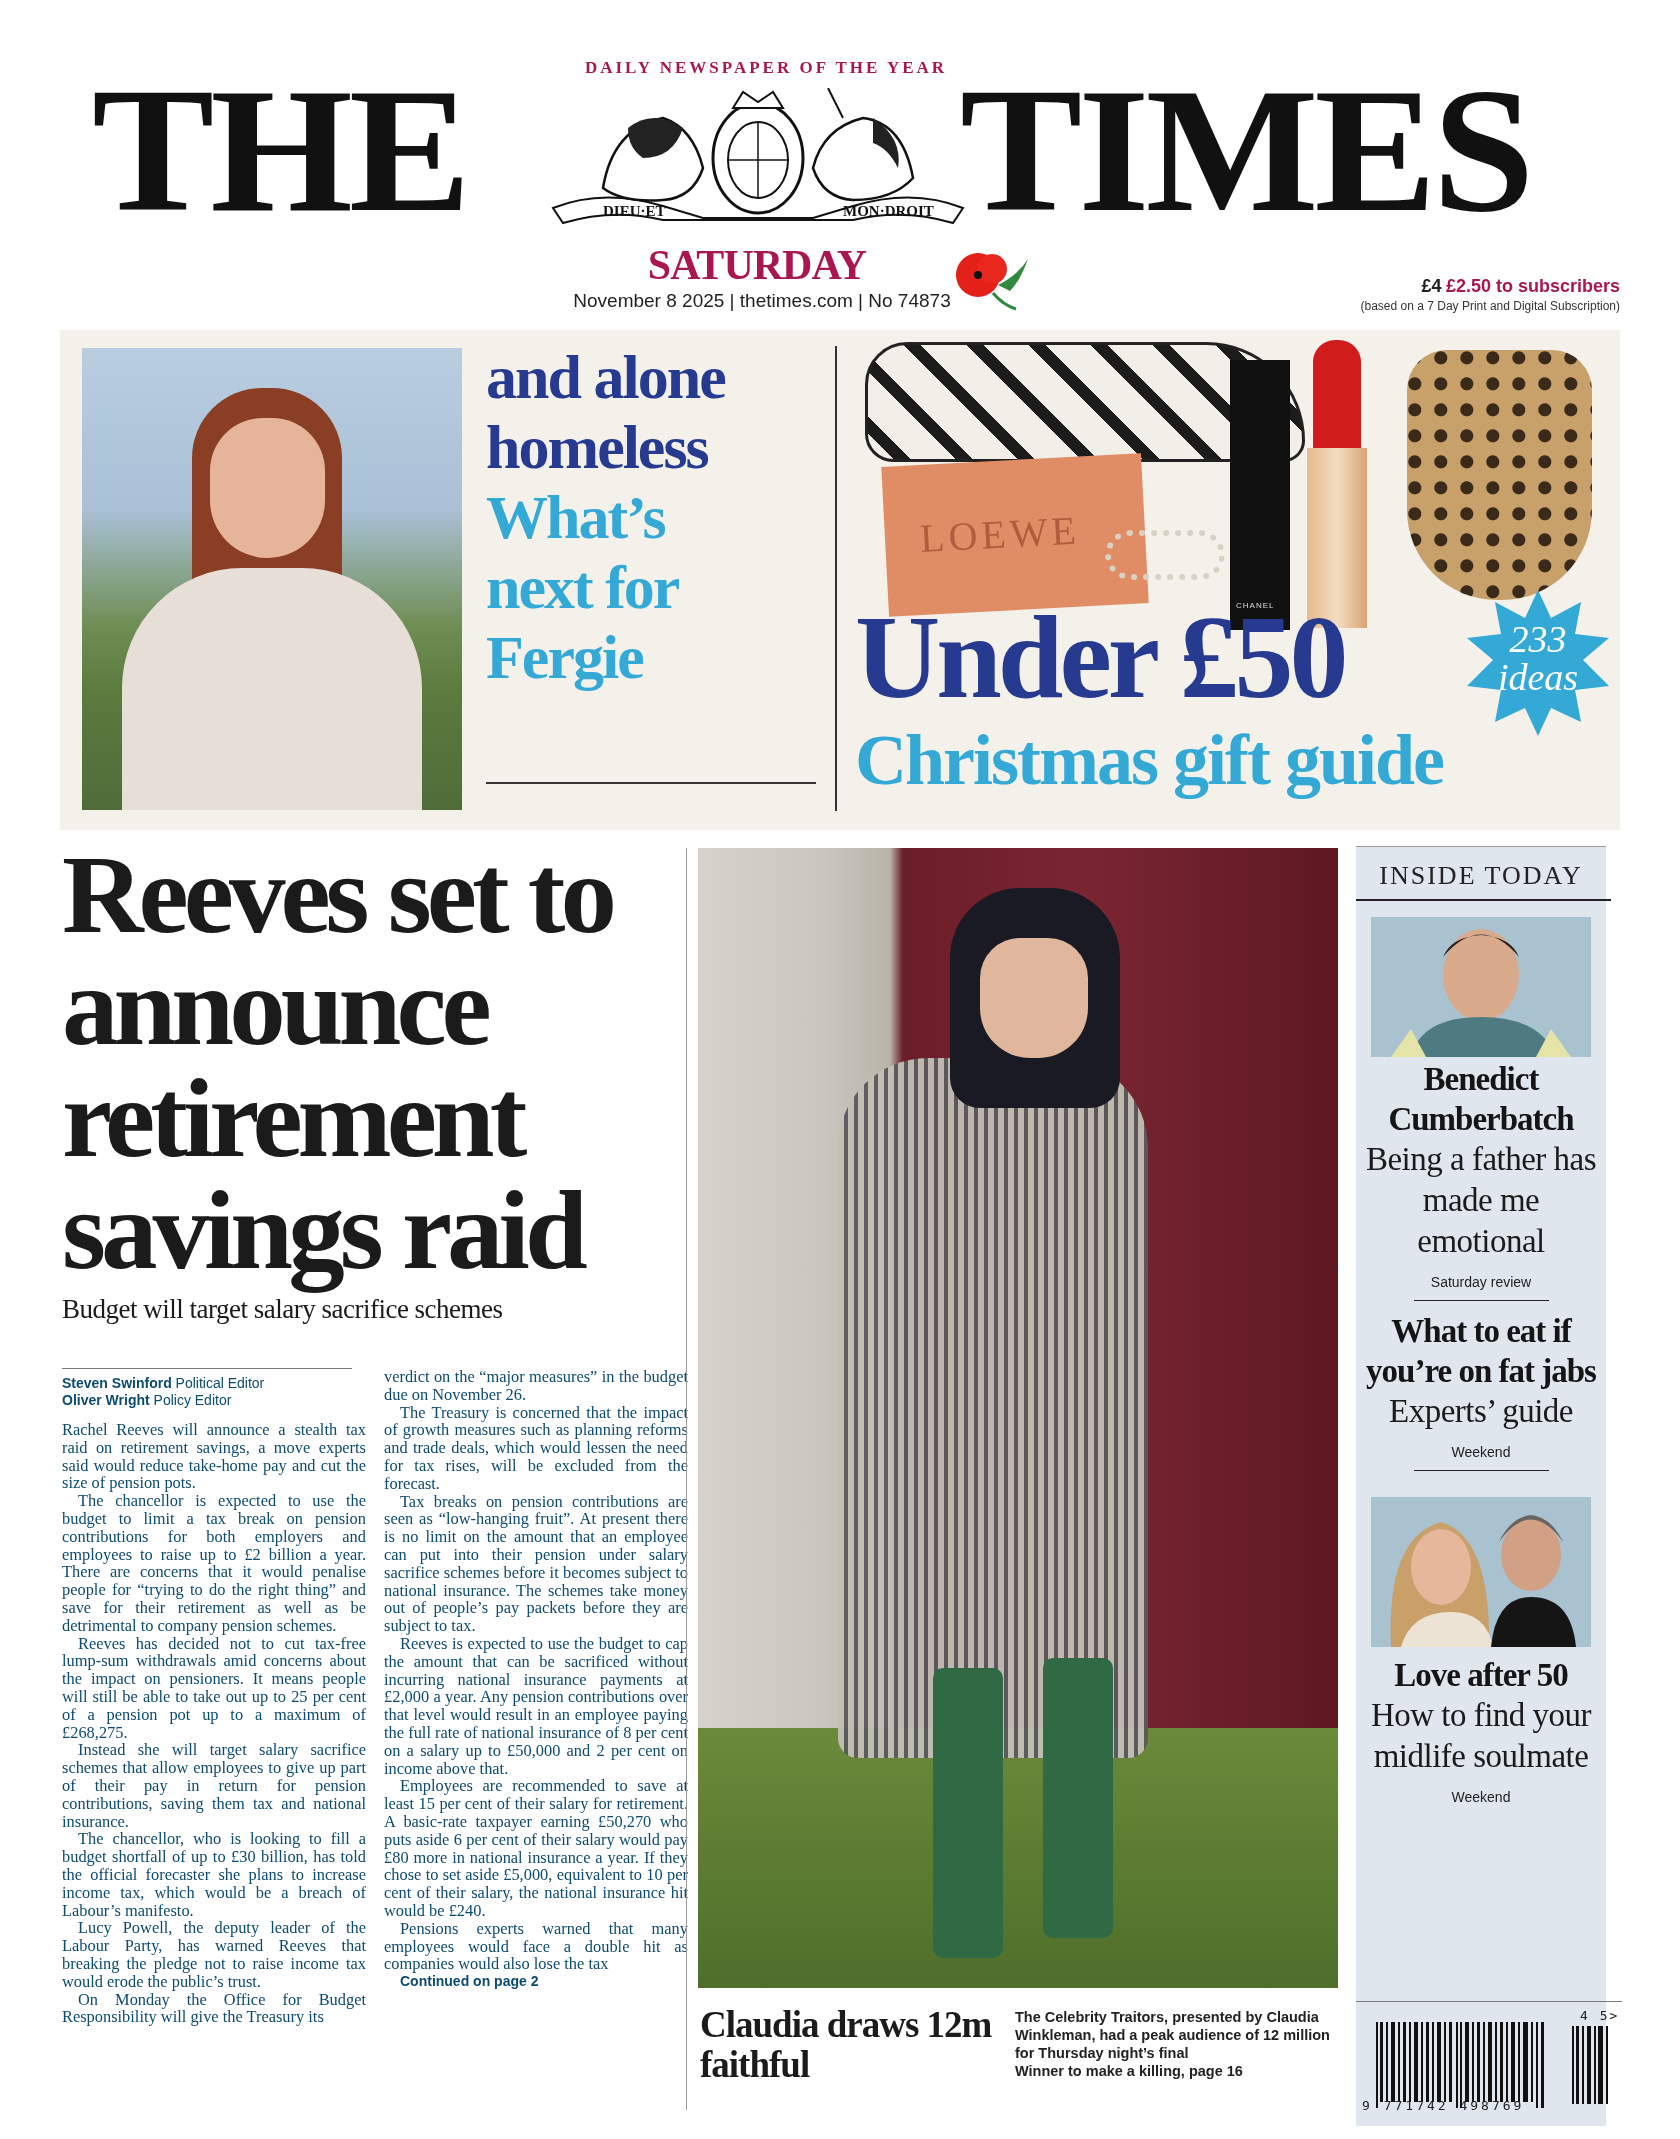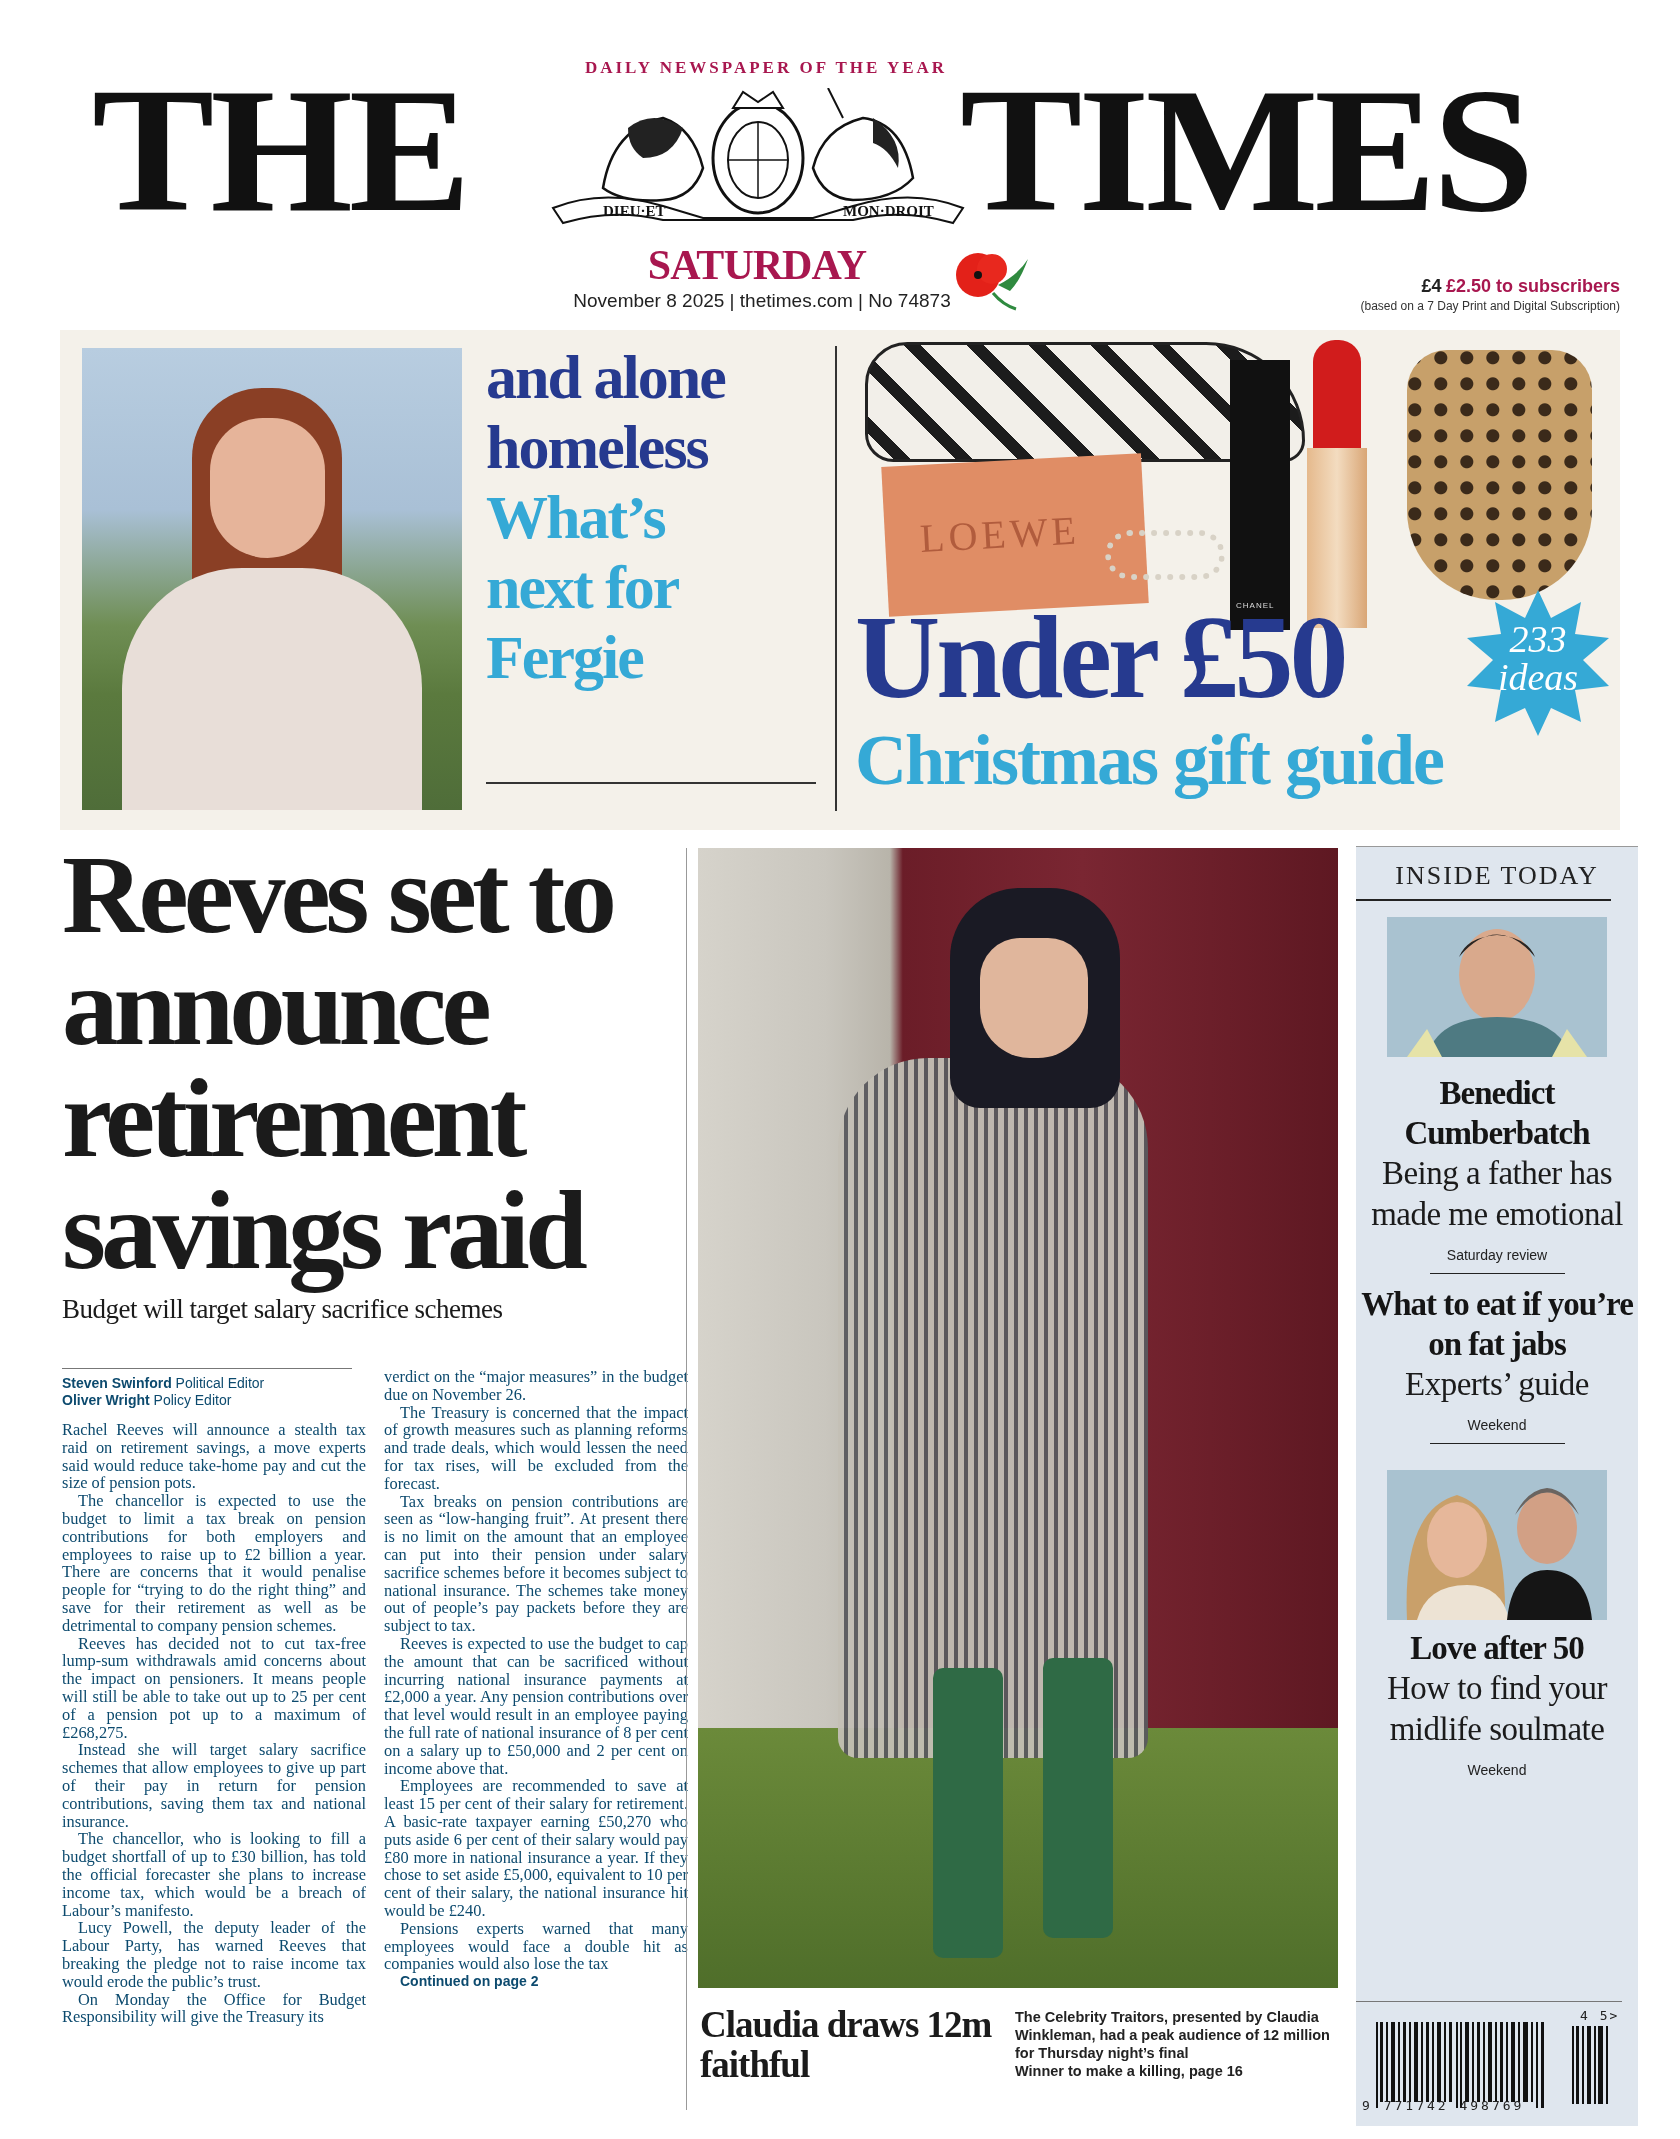--- a/index.html
+++ b/index.html
@@ -79,21 +79,21 @@
   .photo .coat { position: absolute; left: 140px; top: 210px; width: 310px; height: 700px; border-radius: 90px 90px 20px 20px;
     background: repeating-linear-gradient(90deg, #c4c0b6 0 6px, #5a5a5e 6px 10px), #8f8c87; opacity: 0.95; }
   .photo .hairdo { position: absolute; left: 252px; top: 40px; width: 170px; height: 220px; background: #1a1a24; border-radius: 70px 70px 30px 30px; }
   .photo .facep { position: absolute; left: 282px; top: 90px; width: 108px; height: 120px; background: #e0b69c; border-radius: 40px 40px 50px 50px; }
   .photo .boot-l { position: absolute; left: 235px; top: 820px; width: 70px; height: 290px; background: #2f6a45; border-radius: 10px; }
   .photo .boot-r { position: absolute; left: 345px; top: 810px; width: 70px; height: 280px; background: #2f6a45; border-radius: 10px; }
   .caption-head { position: absolute; left: 700px; top: 2005px; font-family: "Liberation Serif", serif; font-weight: bold; font-size: 37px; line-height: 40px; letter-spacing: -1px; color: #1b1b1b; }
   .caption-text { position: absolute; left: 1015px; top: 2008px; width: 330px; font-family: "Liberation Sans", sans-serif; font-weight: bold; font-size: 14.5px; line-height: 18px; color: #222; }
 
   
-  .sidebar { position: absolute; left: 1356px; top: 846px; width: 282px; height: 1280px; background: #dfe6ee; border-top: 1px solid #999; }
+  .sidebar { position: absolute; left: 1356px; top: 846px; width: 250px; height: 1280px; background: #dfe6ee; border-top: 1px solid #999; }
   .sidebar .label { text-align: center; font-family: "Liberation Serif", serif; font-size: 26px; letter-spacing: 2px; color: #222; padding-top: 14px; height: 52px; }
   .sidebar .label-rule { height: 2px; background: #222; margin: 0 0 0 0; width: 255px; }
   .sb-photo { position: relative; margin: 16px auto 0; width: 220px; height: 104px; background: #a9c2d0; overflow: visible; }
   .sb-photo.tall { height: 140px; }
   .sb-head { text-align: center; font-family: "Liberation Serif", serif; font-weight: bold; font-size: 33px; line-height: 40px; letter-spacing: -1px; color: #151515; }
   .sb-sub { text-align: center; font-family: "Liberation Serif", serif; font-size: 33px; line-height: 41px; color: #1b1b1b; letter-spacing: -0.5px; }
   .sb-section { text-align: center; font-family: "Liberation Sans", sans-serif; font-size: 14px; margin: 12px 0 10px; color: #222; }
   .sb-rule { width: 135px; height: 1px; background: #222; margin: 0 auto 10px; }
   .barcode-area { position: absolute; left: 0; bottom: 0; width: 266px; height: 125px; border-top: 1px solid #777; }
   .barcode { position: absolute; left: 20px; top: 20px; width: 170px; height: 86px; }
@@ -235,21 +235,21 @@
     <div class="sb-photo tall">
       <svg width="220" height="140" viewBox="0 0 220 140">
         <rect x="0" y="0" width="220" height="140" fill="#a9c2d0"></rect>
         <ellipse cx="110" cy="58" rx="38" ry="46" fill="#d9a98c"></ellipse>
         <path d="M72 40 Q110 -5 148 40 Q140 20 110 18 Q80 20 72 40Z" fill="#2a2522"></path>
         <path d="M40 140 Q50 100 110 100 Q170 100 185 140Z" fill="#4e7a82"></path>
         <path d="M20 140 L40 112 L55 140Z" fill="#e6e3a8"></path>
         <path d="M200 140 L180 112 L165 140Z" fill="#e6e3a8"></path>
       </svg>
     </div>
-    <div class="sb-head" style="margin-top:16px">Benedict Cumberbatch</div>
+    <div class="sb-head" style="margin-top:2px">Benedict Cumberbatch</div>
     <div class="sb-sub">Being a father has made me emotional</div>
     <div class="sb-section">Saturday review</div>
     <div class="sb-rule"></div>
   </div>
 
   <div class="sb-item">
     <div class="sb-head">What to eat if you’re on fat jabs</div>
     <div class="sb-sub">Experts’ guide</div>
     <div class="sb-section">Weekend</div>
     <div class="sb-rule"></div>

